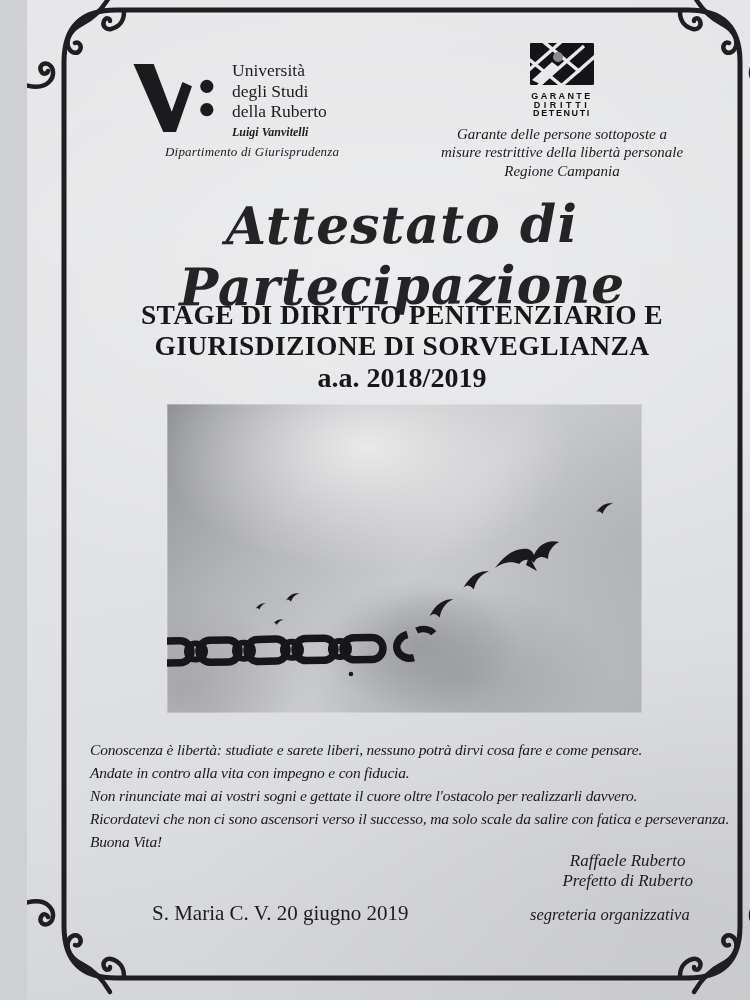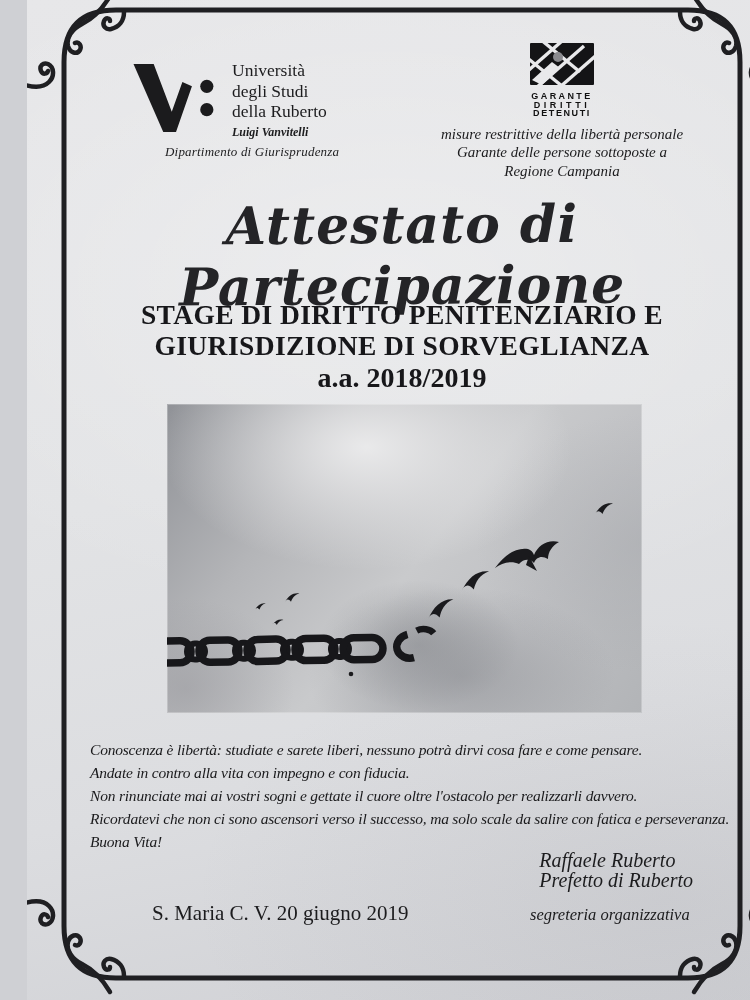--- a/index.html
+++ b/index.html
@@ -50,21 +50,21 @@
       radial-gradient(50% 60% at 100% 45%, rgba(168,170,174,.5), rgba(168,170,174,0) 70%),
       linear-gradient(128deg,#909297 0%,#b4b5b8 28%,#c9cacc 52%,#bfc0c3 74%,#b2b4b7 100%);
     box-shadow:0 0 0 1px rgba(255,255,255,.25) inset;
   }
   .photo svg{position:absolute;left:0;top:0}
 
   
   .quote{position:absolute;left:63px;top:738px;width:645px;font-style:italic;font-size:15.5px;letter-spacing:-.2px;line-height:23px;white-space:nowrap;color:#1a1a1c}
 
   
-  .signature{position:absolute;right:84px;top:851px;text-align:left;font-style:italic;font-size:20px;line-height:19.5px;white-space:nowrap}
+  .signature{position:absolute;right:84px;top:851px;text-align:center;font-style:italic;font-size:17px;line-height:19.5px;white-space:nowrap}
   .place-date{position:absolute;left:125px;top:901px;font-size:21px;white-space:nowrap}
   .secretariat{position:absolute;left:503px;top:905px;font-style:italic;font-size:16.5px;white-space:nowrap}
 </style>
 </head>
 <body>
 
 <div class="page">
 
   <svg class="frame" width="750" height="1000" viewBox="0 0 750 1000" fill="none" stroke="#1f1f22" stroke-linecap="round">
     <path stroke-width="5" d="M89,10 L661,10 Q713,10 713,62 L713,926 Q713,978 661,978 L89,978 Q37,978 37,926 L37,62 Q37,10 89,10 Z"></path>
@@ -122,22 +122,22 @@
       </g>
       <polygon clip-path="url(#gclip)" fill="#e9e9eb" points="4,38 24,20 32,26 14,43"></polygon>
       <circle cx="30" cy="15" r="5" fill="#8a8a8e"></circle>
     </svg>
     <div class="garante-logo-text">
       <div class="g1">GARANTE</div>
       <div class="g2">DIRITTI</div>
       <div class="g3">DETENUTI</div>
     </div>
     <div class="garante-caption">
+      <div>Garante delle persone sottoposte a</div>
       <div>misure restrittive della libertà personale</div>
-      <div>Garante delle persone sottoposte a</div>
       <div>Regione Campania</div>
     </div>
   </div>
 
   <div class="cert-title">Attestato di Partecipazione</div>
 
   <div class="subtitle">
     <div class="s1">STAGE DI DIRITTO PENITENZIARIO E</div>
     <div class="s2">GIURISDIZIONE DI SORVEGLIANZA</div>
     <div class="s3">a.a. 2018/2019</div>

